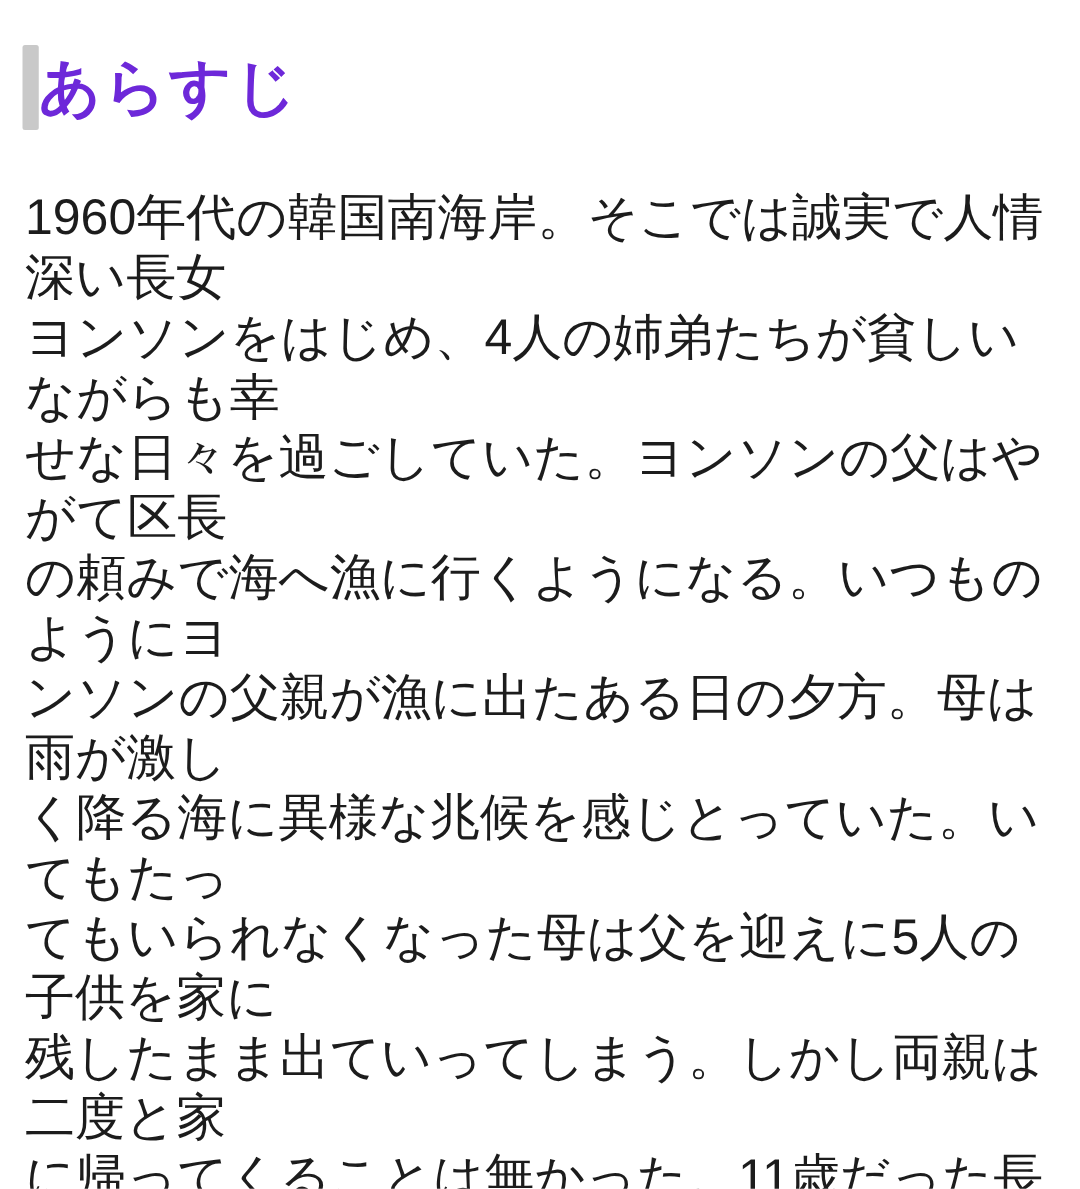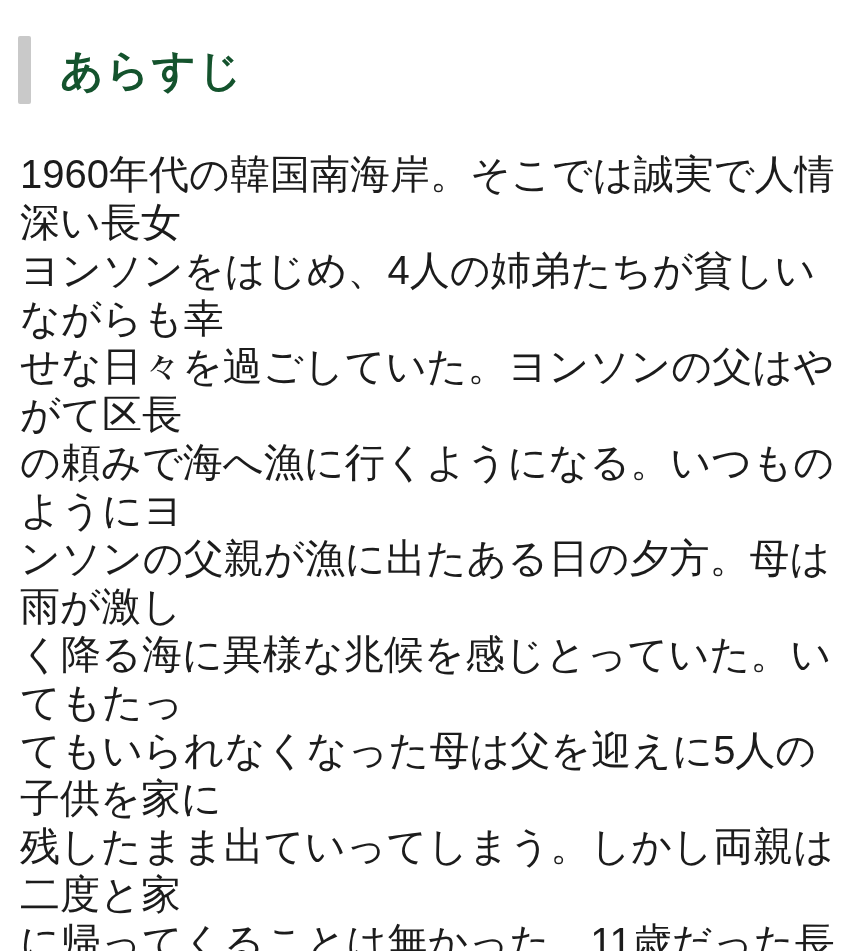--- a/index.html
+++ b/index.html
@@ -28,24 +28,23 @@
     height: 68px;
     margin: 0 0 0 -2px;
   }
   .accent-bar {
     width: 13px;
     height: 68px;
     border-radius: 2px;
     flex: 0 0 auto;
   }
   .heading-text {
-    margin-left: 29px;
-    font-size: 43px;
+    font-size: 49px;
     font-weight: bold;
-    color: #14532d;
+    color: #6d28d9;
     letter-spacing: 2px;
     line-height: 1;
   }
   .synopsis-para {
     white-space: pre-line;
     font-size: 40px;
     line-height: 48px;
     color: #1c1c1c;
     letter-spacing: 0px;
     margin: 0;

